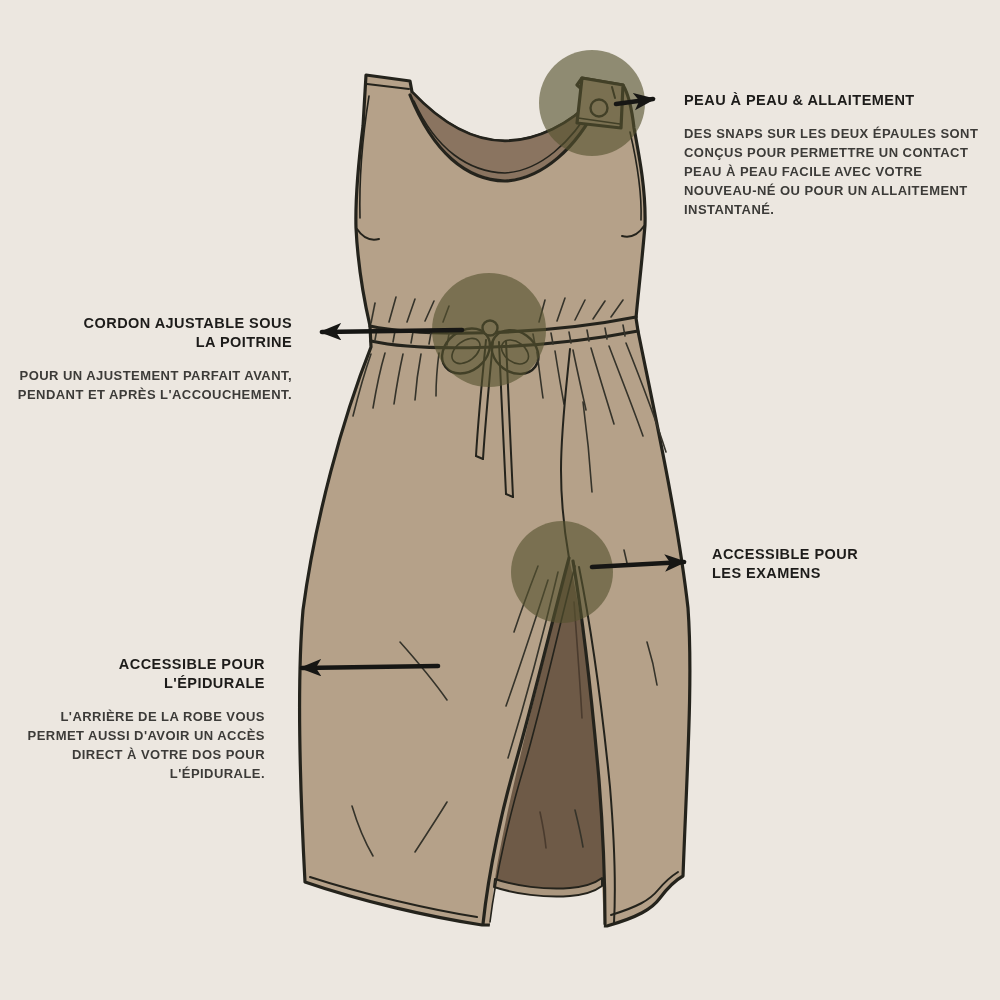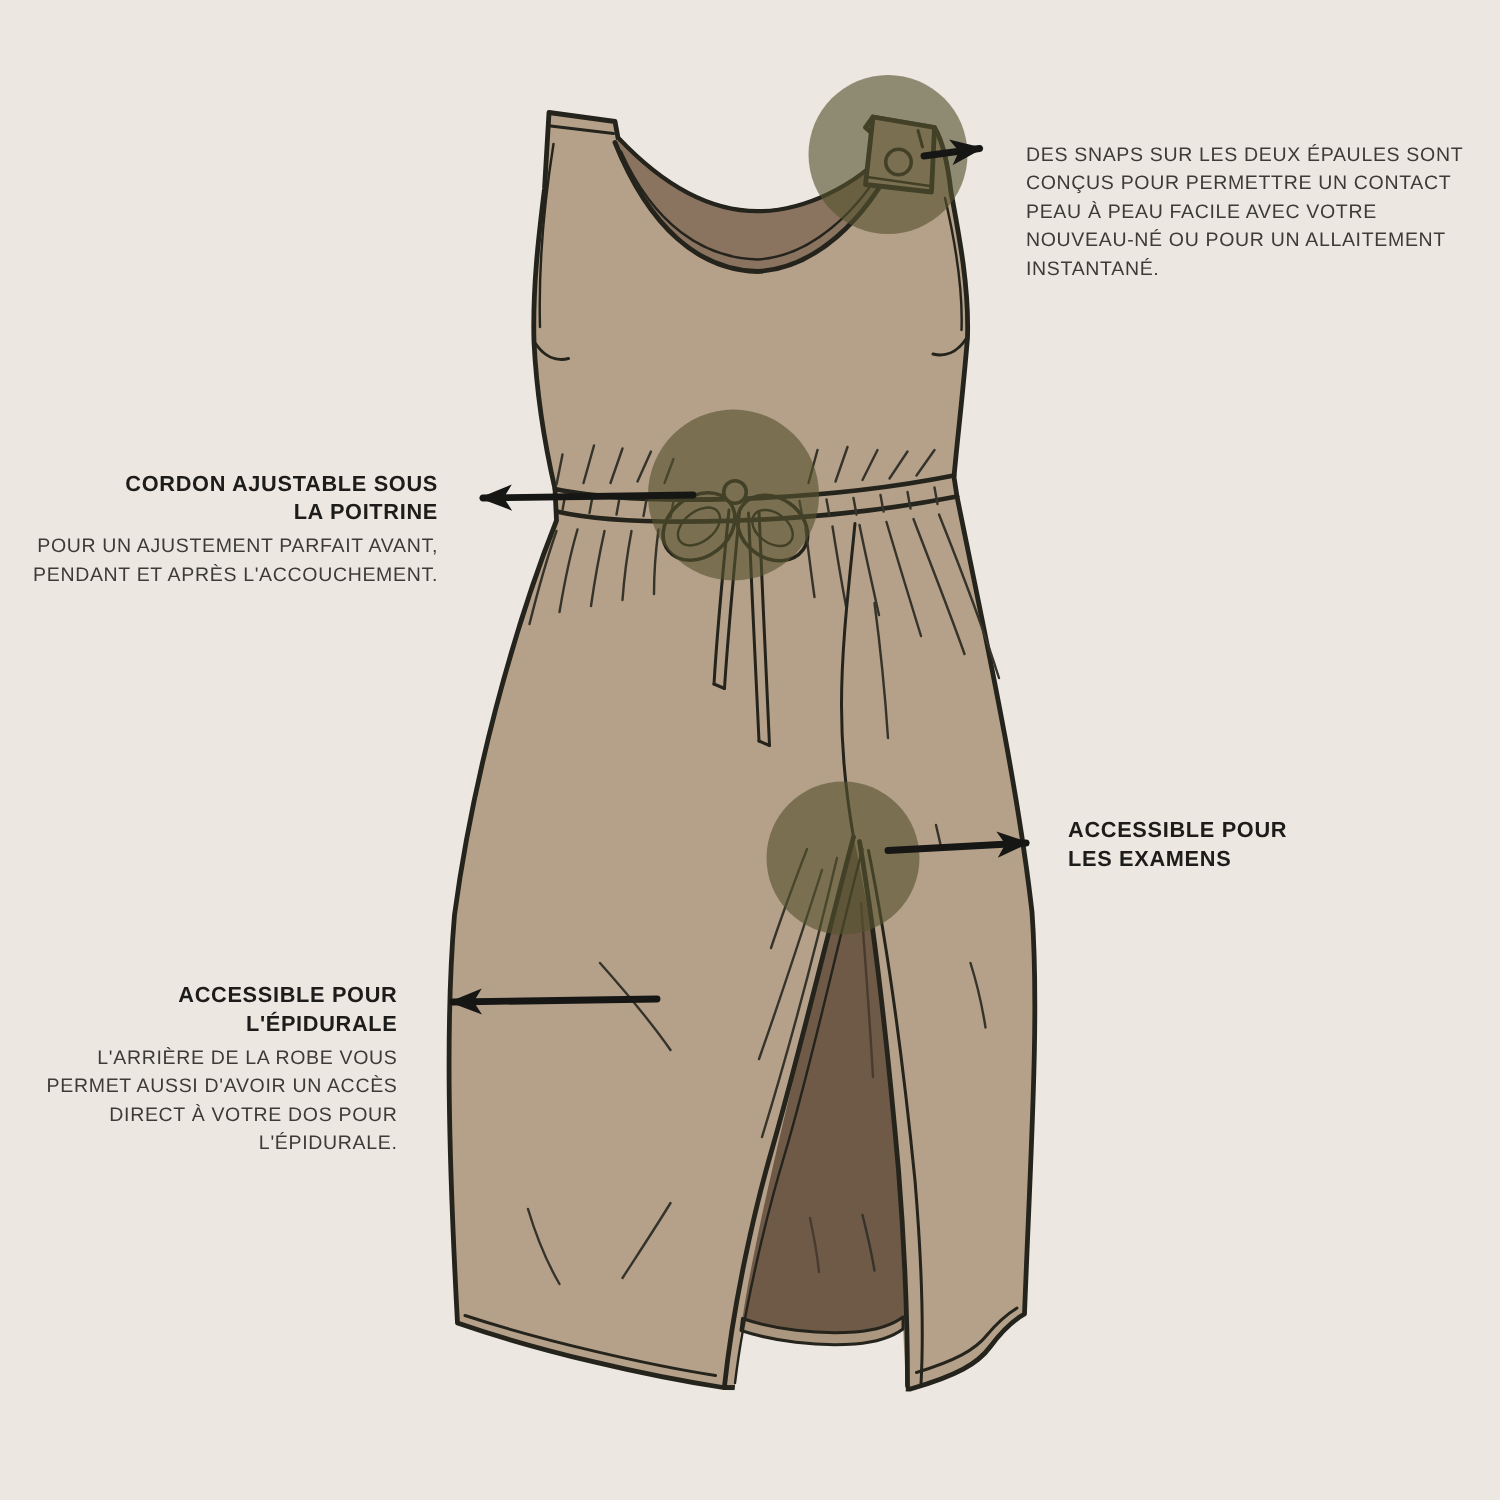--- a/index.html
+++ b/index.html
@@ -19,21 +19,21 @@
   .w3{stroke-width:3.2} .w25{stroke-width:2.4} .w2{stroke-width:2} .w16{stroke-width:1.6}
   .cr{stroke:var(--crease);stroke-width:1.6;stroke-linecap:round;fill:none}
   .cr-dark{stroke:#4A3B2E;stroke-width:1.6;stroke-linecap:round;fill:none}
   .hl{fill:var(--circle);fill-opacity:.62}
   .arrow{stroke:var(--arrow);stroke-width:4.6;fill:none;stroke-linecap:round}
   .ah{fill:var(--arrow)}
   
   .callout{position:absolute;z-index:3}
   .callout h3{font-size:14.5px;font-weight:700;letter-spacing:.45px;line-height:19px;
     color:var(--title);white-space:pre;text-transform:uppercase}
-  .callout p{margin-top:2px;font-size:13px;font-weight:400;letter-spacing:.45px;line-height:19px;
+  .callout p{margin-top:14px;font-size:13px;font-weight:700;letter-spacing:.45px;line-height:19px;
     color:var(--body);white-space:pre;text-transform:uppercase}
   .align-right{text-align:right}
 </style>
 </head>
 <body>
 
 <div class="stage">
 
   <svg viewBox="0 0 1000 1000" width="1000" height="1000" aria-hidden="true">
 
@@ -200,20 +200,21 @@
     </defs>
     <g>
       <path class="arrow" marker-end="url(#ah)" d="M616,104 L653,99"></path>
       <path class="arrow" marker-end="url(#ah)" d="M462,330 L322,332"></path>
       <path class="arrow" marker-end="url(#ah)" d="M592,567 L684,562"></path>
       <path class="arrow" marker-end="url(#ah)" d="M438,666 L302,668"></path>
     </g>
   </svg>
 
   <div class="callout" style="left:684px;top:91px;width:312px">
+    <h3>PEAU À PEAU &amp; ALLAITEMENT</h3>
     <p>DES SNAPS SUR LES DEUX ÉPAULES SONT
 CONÇUS POUR PERMETTRE UN CONTACT
 PEAU À PEAU FACILE AVEC VOTRE
 NOUVEAU-NÉ OU POUR UN ALLAITEMENT
 INSTANTANÉ.</p>
   </div>
 
   <div class="callout align-right" style="right:708px;top:314px;width:330px">
     <h3>CORDON AJUSTABLE SOUS
 LA POITRINE</h3>

